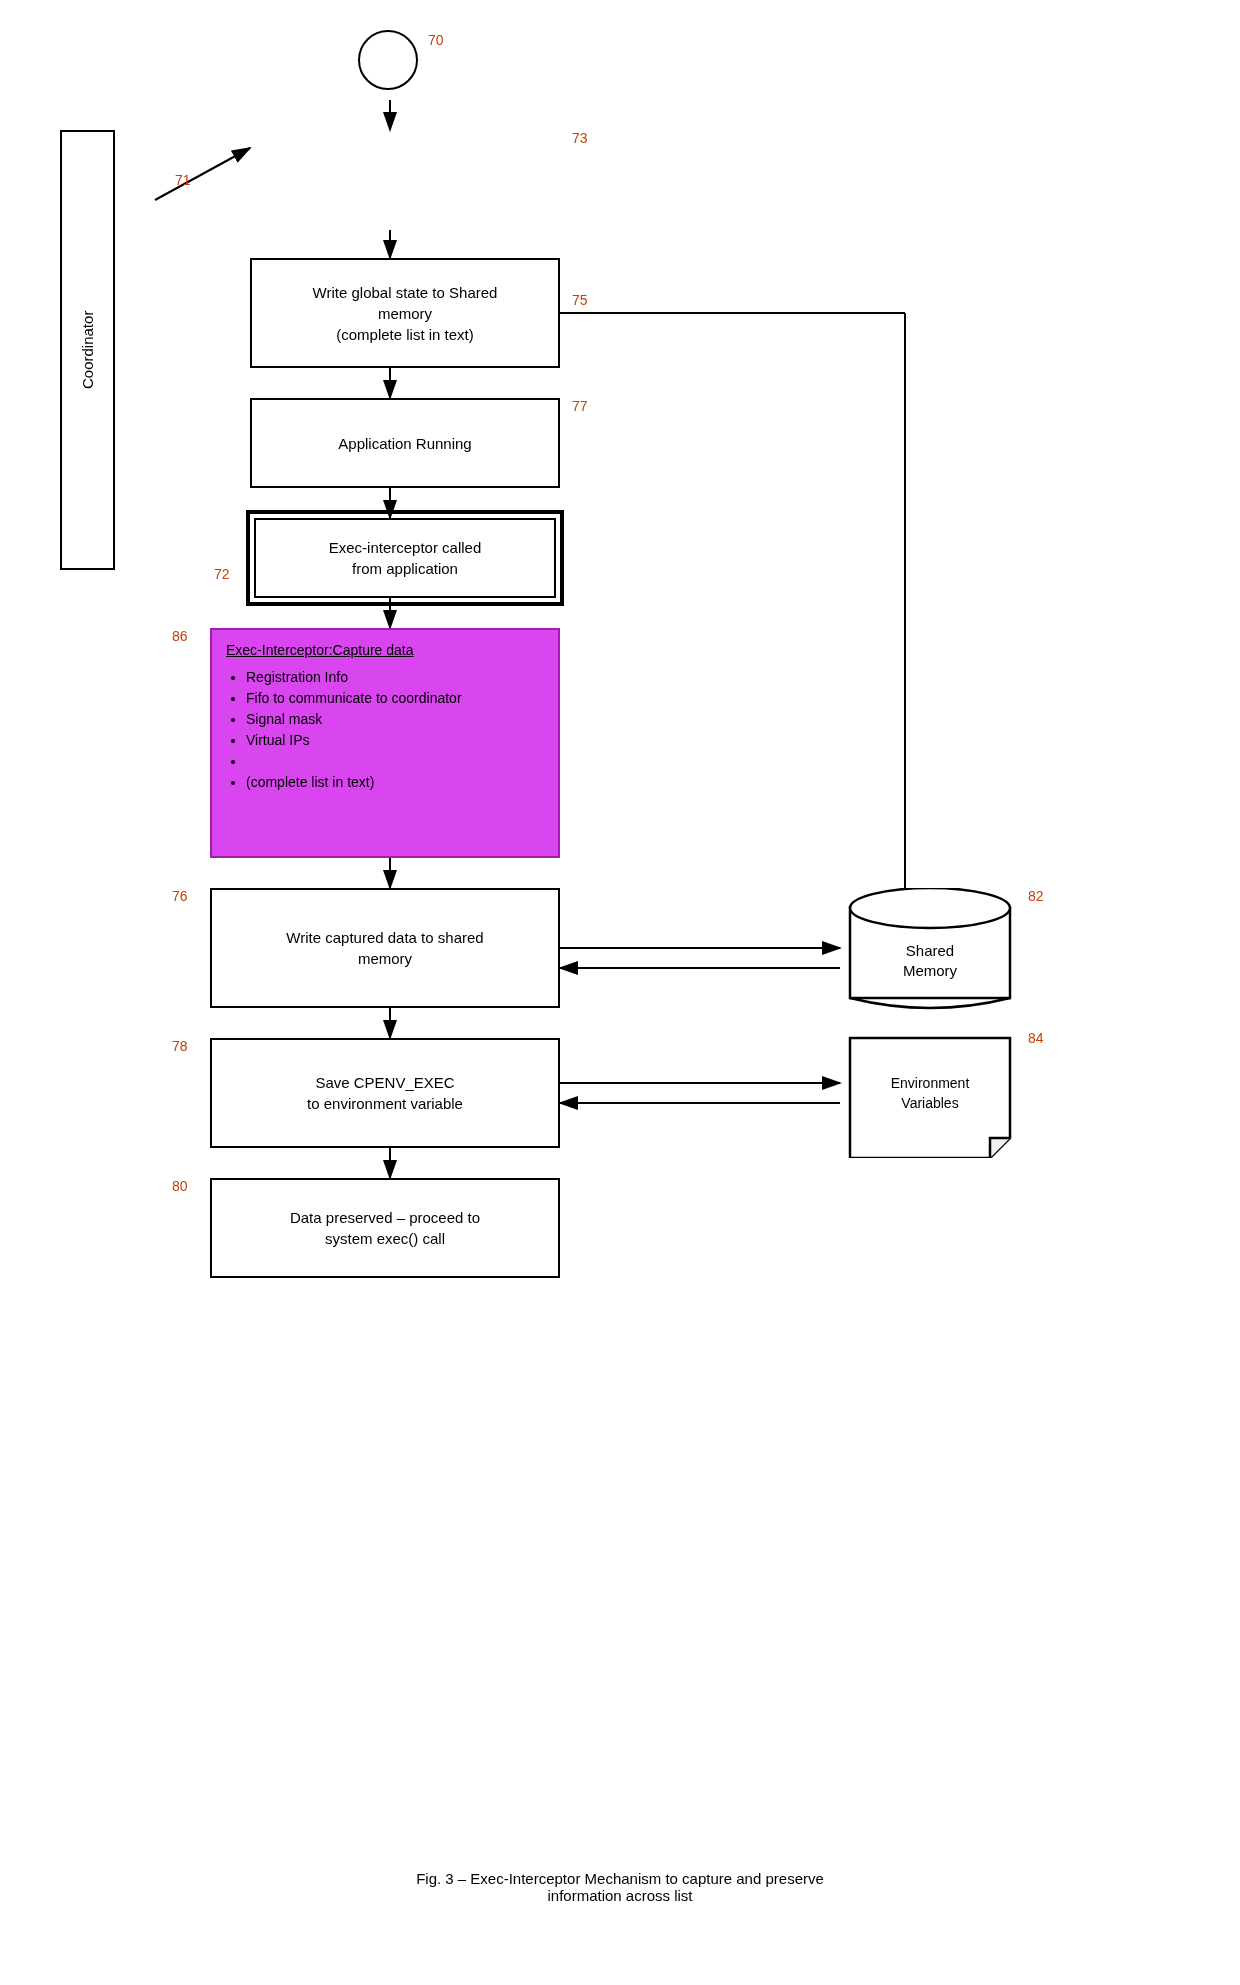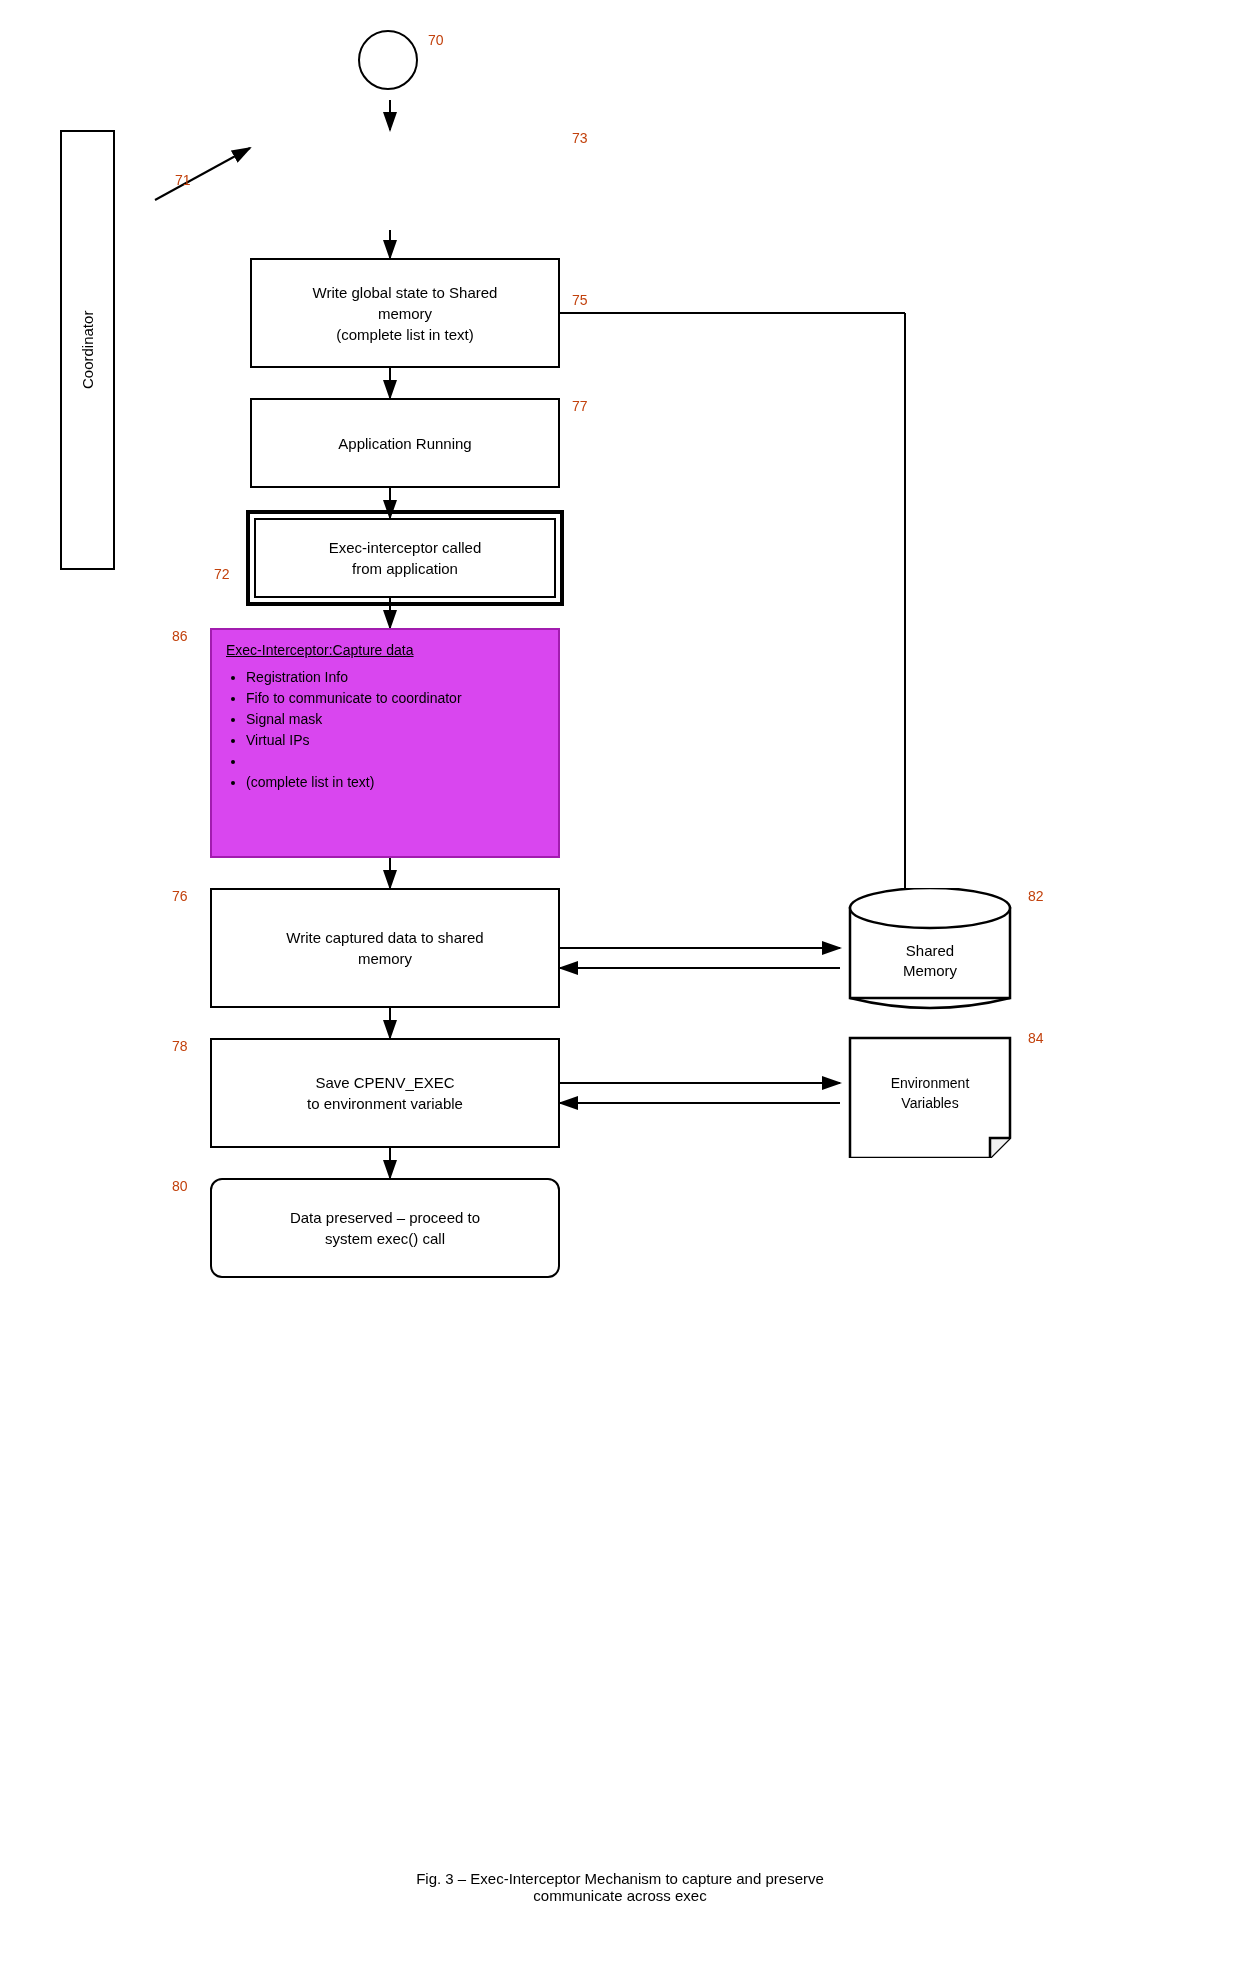--- a/index.html
+++ b/index.html
@@ -230,24 +230,24 @@
     <polygon points="10,10 170,10 170,110 150,130 10,130" fill="#fff" stroke="#000" stroke-width="2.5"></polygon>
 
     <polyline points="150,130 150,110 170,110" fill="#f0f0f0" stroke="#000" stroke-width="2.5"></polyline>
 
     <text x="90" y="60" text-anchor="middle" font-size="14" font-family="Arial">Environment</text>
     <text x="90" y="80" text-anchor="middle" font-size="14" font-family="Arial">Variables</text>
   </svg>
 
   <span class="label" style="left:1028px; top:1030px;">84</span>
 
-  <div class="box" style="left:210px; top:1178px; width:350px; height:100px;border-radius:12px;">
+  <div class="box" style="left:210px; top:1178px; width:350px; height:100px;">
     <span>Data preserved – proceed to<br>system exec() call</span>
   </div>
 
   <span class="label" style="left:172px; top:1178px;">80</span>
 
   <div class="caption" style="left:300px; top:1870px; width:640px;">
     <span>Fig. 3 – Exec-Interceptor Mechanism to capture and preserve</span><br>
-    <span>communicate across exec</span>
+    <span>information across list</span>
   </div>
 
 </div>
 
 </body></html>

